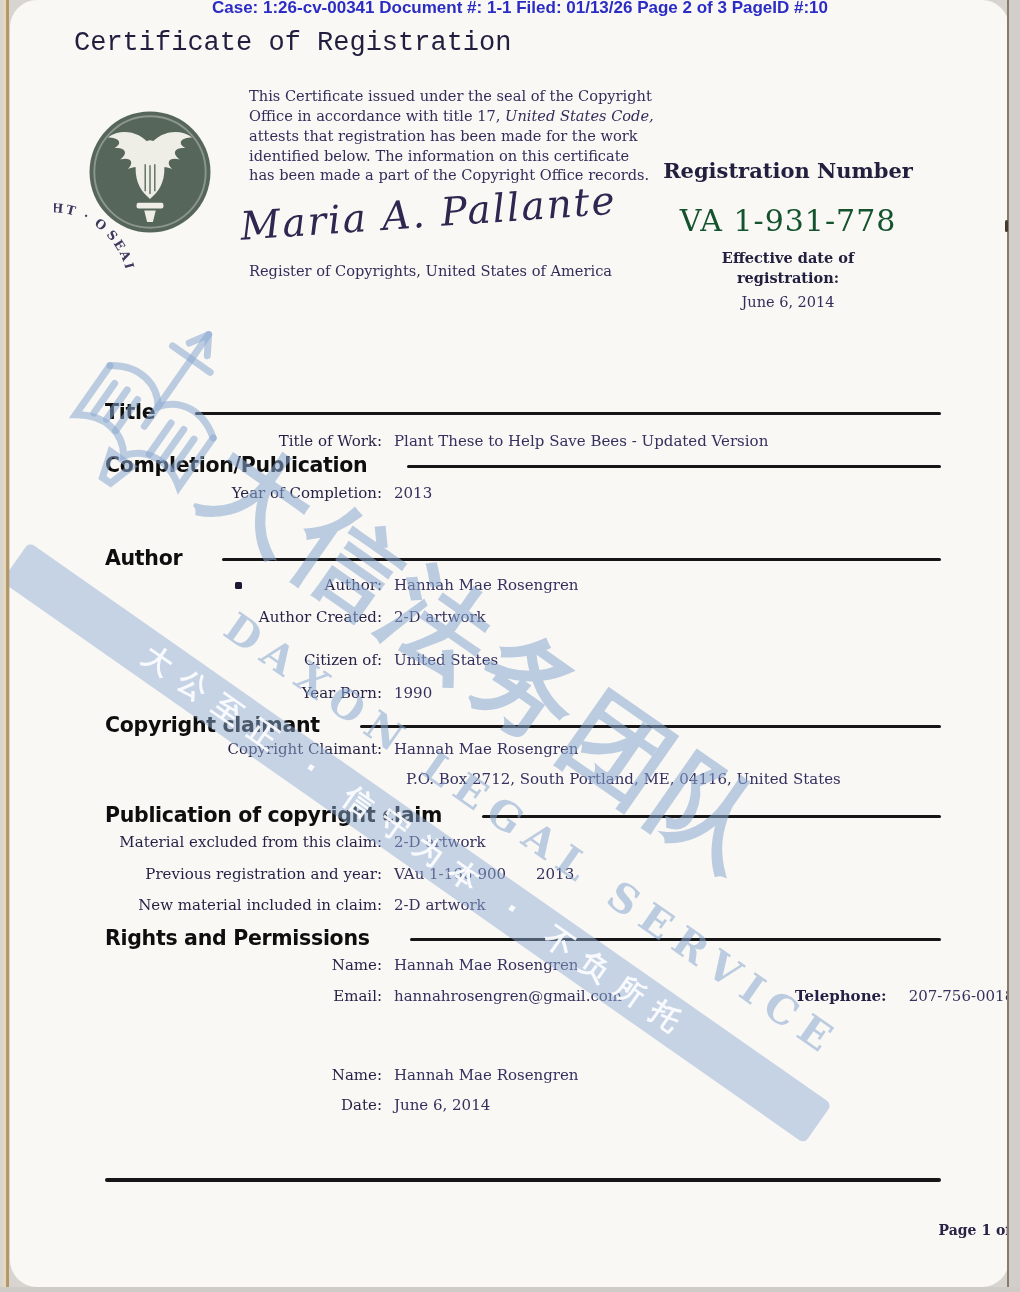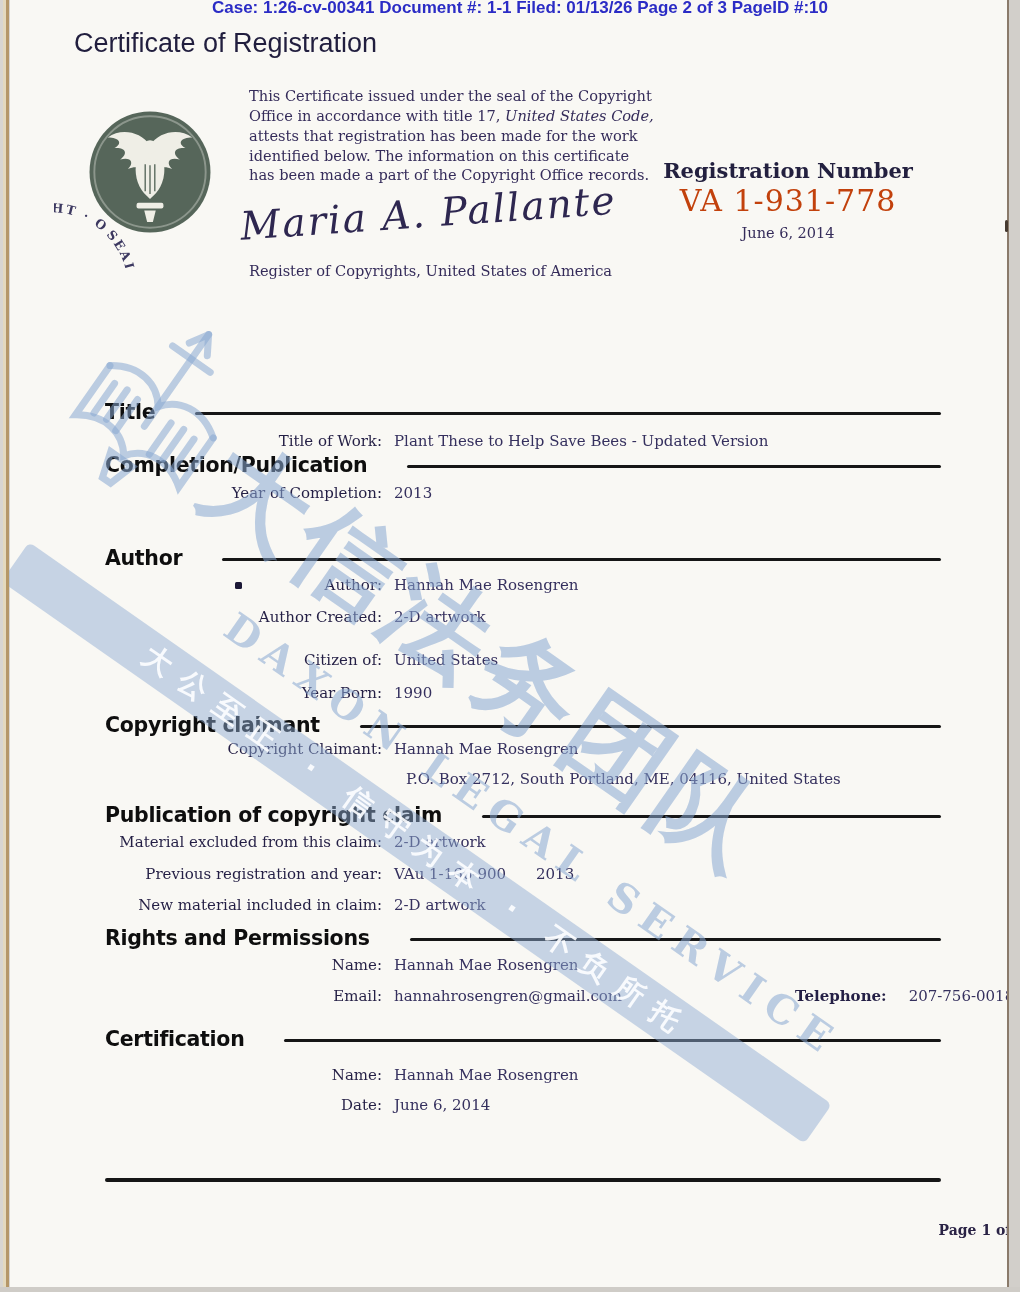--- a/index.html
+++ b/index.html
@@ -5,54 +5,55 @@
   html,body{margin:0;padding:0;}
   body{
     width:1020px;height:1292px;
     background:#d8d5d0;
     font-family:"DejaVu Serif", serif;
     position:relative;overflow:hidden;
   }
   #page{
     position:absolute;left:10px;top:0;width:999px;height:1287px;
     background:#f9f8f4;
+    border-radius:27px;
   }
   
   .edge-left{position:absolute;left:6px;top:0;width:3px;height:100%;background:#b59768;z-index:5;}
   .edge-left2{position:absolute;left:3px;top:0;width:3px;height:100%;background:#e4d9bd;z-index:5;}
   .edge-right-line{position:absolute;left:1007px;top:0;width:2px;height:100%;background:#8a7a6a;z-index:5;}
   .edge-right-strip{position:absolute;left:1009px;top:0;width:11px;height:100%;background:#d2cfca;z-index:5;}
   .edge-bottom{position:absolute;left:0;top:1287px;width:100%;height:5px;background:#cfccc7;z-index:5;}
   .edge-mark{position:absolute;left:1005px;top:220px;width:3px;height:12px;background:#463a30;border-radius:2px;z-index:6;}
 
   .case-header{
     position:absolute;left:0;top:-2px;width:1020px;text-align:center;
     font-family:"Liberation Sans", sans-serif;font-weight:bold;font-size:17px;
     color:#2b2cc5;z-index:3;
   }
   .doc-title{
     position:absolute;left:64px;top:28px;font-size:27px;color:#211e3e;z-index:3;
-    font-family:Liberation Sans, sans-serif;
+    font-family:Liberation Mono, monospace;
   }
   .seal{position:absolute;left:44px;top:76px;width:192px;height:192px;z-index:3;}
   .statement{
     position:absolute;left:239px;top:86px;width:408px;
     font-size:14.6px;line-height:1.36;color:#352c5a;z-index:3;
   }
   .signature{
     position:absolute;left:230px;top:192px;width:340px;
     font-style:italic;font-size:39px;color:#2e2750;letter-spacing:2px;
     transform:rotate(-4deg);z-index:3;white-space:nowrap;
   }
   .signer-title{
     position:absolute;left:239px;top:262px;font-size:14.6px;color:#352c5a;z-index:3;
   }
   .reg-block{position:absolute;left:652px;top:158px;width:252px;text-align:center;z-index:3;}
   .reg-label{font-weight:bold;font-size:21px;color:#23203f;}
-  .reg-number{font-size:30px;color:#c2410c;letter-spacing:1px;margin-top:0;}
+  .reg-number{font-size:30px;color:#14532d;letter-spacing:1px;margin-top:20px;}
   .effective-label{font-weight:bold;font-size:14.5px;color:#23203f;margin-top:10px;width:170px;margin-left:41px;line-height:1.35;}
   .effective-date{font-size:14.5px;color:#352c5a;margin-top:7px;}
 
   .sec-head{
     position:absolute;left:95px;width:836px;display:flex;align-items:center;z-index:2;gap:25px;
   }
   .sec-title{
     font-family:"DejaVu Sans", "Liberation Sans", sans-serif;
     font-weight:800;font-size:20.5px;color:#0e0e0e;white-space:nowrap;
     letter-spacing:-0.3px;
@@ -136,20 +137,21 @@
   <div class="statement">
     <span>This Certificate issued under the seal of the Copyright Office in accordance with title 17, </span><i>United States Code,</i><span> attests that registration has been made for the work identified below. The information on this certificate has been made a part of the Copyright Office records.</span>
   </div>
 
   <div class="signature">Maria A. Pallante</div>
   <div class="signer-title">Register of Copyrights, United States of America</div>
 
   <div class="reg-block">
     <div class="reg-label">Registration Number</div>
     <div class="reg-number">VA 1-931-778</div>
+    <div class="effective-label">Effective date of registration:</div>
     <div class="effective-date">June 6, 2014</div>
   </div>
 
   <div class="sec-head" style="top:400px">
     <span class="sec-title">Title</span>
       <span class="rule"></span>
   </div>
   <div class="row" style="top:432px">
     <span class="lbl">Title of Work:</span><span class="val">Plant These to Help Save Bees - Updated Version</span>
   </div>
@@ -212,24 +214,20 @@
   <div class="row" style="top:956px">
     <span class="lbl">Name:</span><span class="val">Hannah Mae Rosengren</span>
   </div>
   <div class="row" style="top:987px">
     <span class="lbl">Email:</span><span class="val">hannahrosengren@gmail.com</span>
     <span class="pair2" style="left:695px">
       <span class="lbl2">Telephone:</span><span class="val2" style="margin-left:22px">207-756-0018</span>
     </span>
   </div>
 
-  <div class="sec-head" style="top:1027px">
-    <span class="sec-title">Certification</span>
-      <span class="rule"></span>
-  </div>
   <div class="row" style="top:1066px">
     <span class="lbl">Name:</span><span class="val">Hannah Mae Rosengren</span>
   </div>
   <div class="row" style="top:1096px">
     <span class="lbl">Date:</span><span class="val">June 6, 2014</span>
   </div>
 
   <div class="bottom-rule"></div>
   <div class="page-indicator">Page 1 of 1</div>
 

